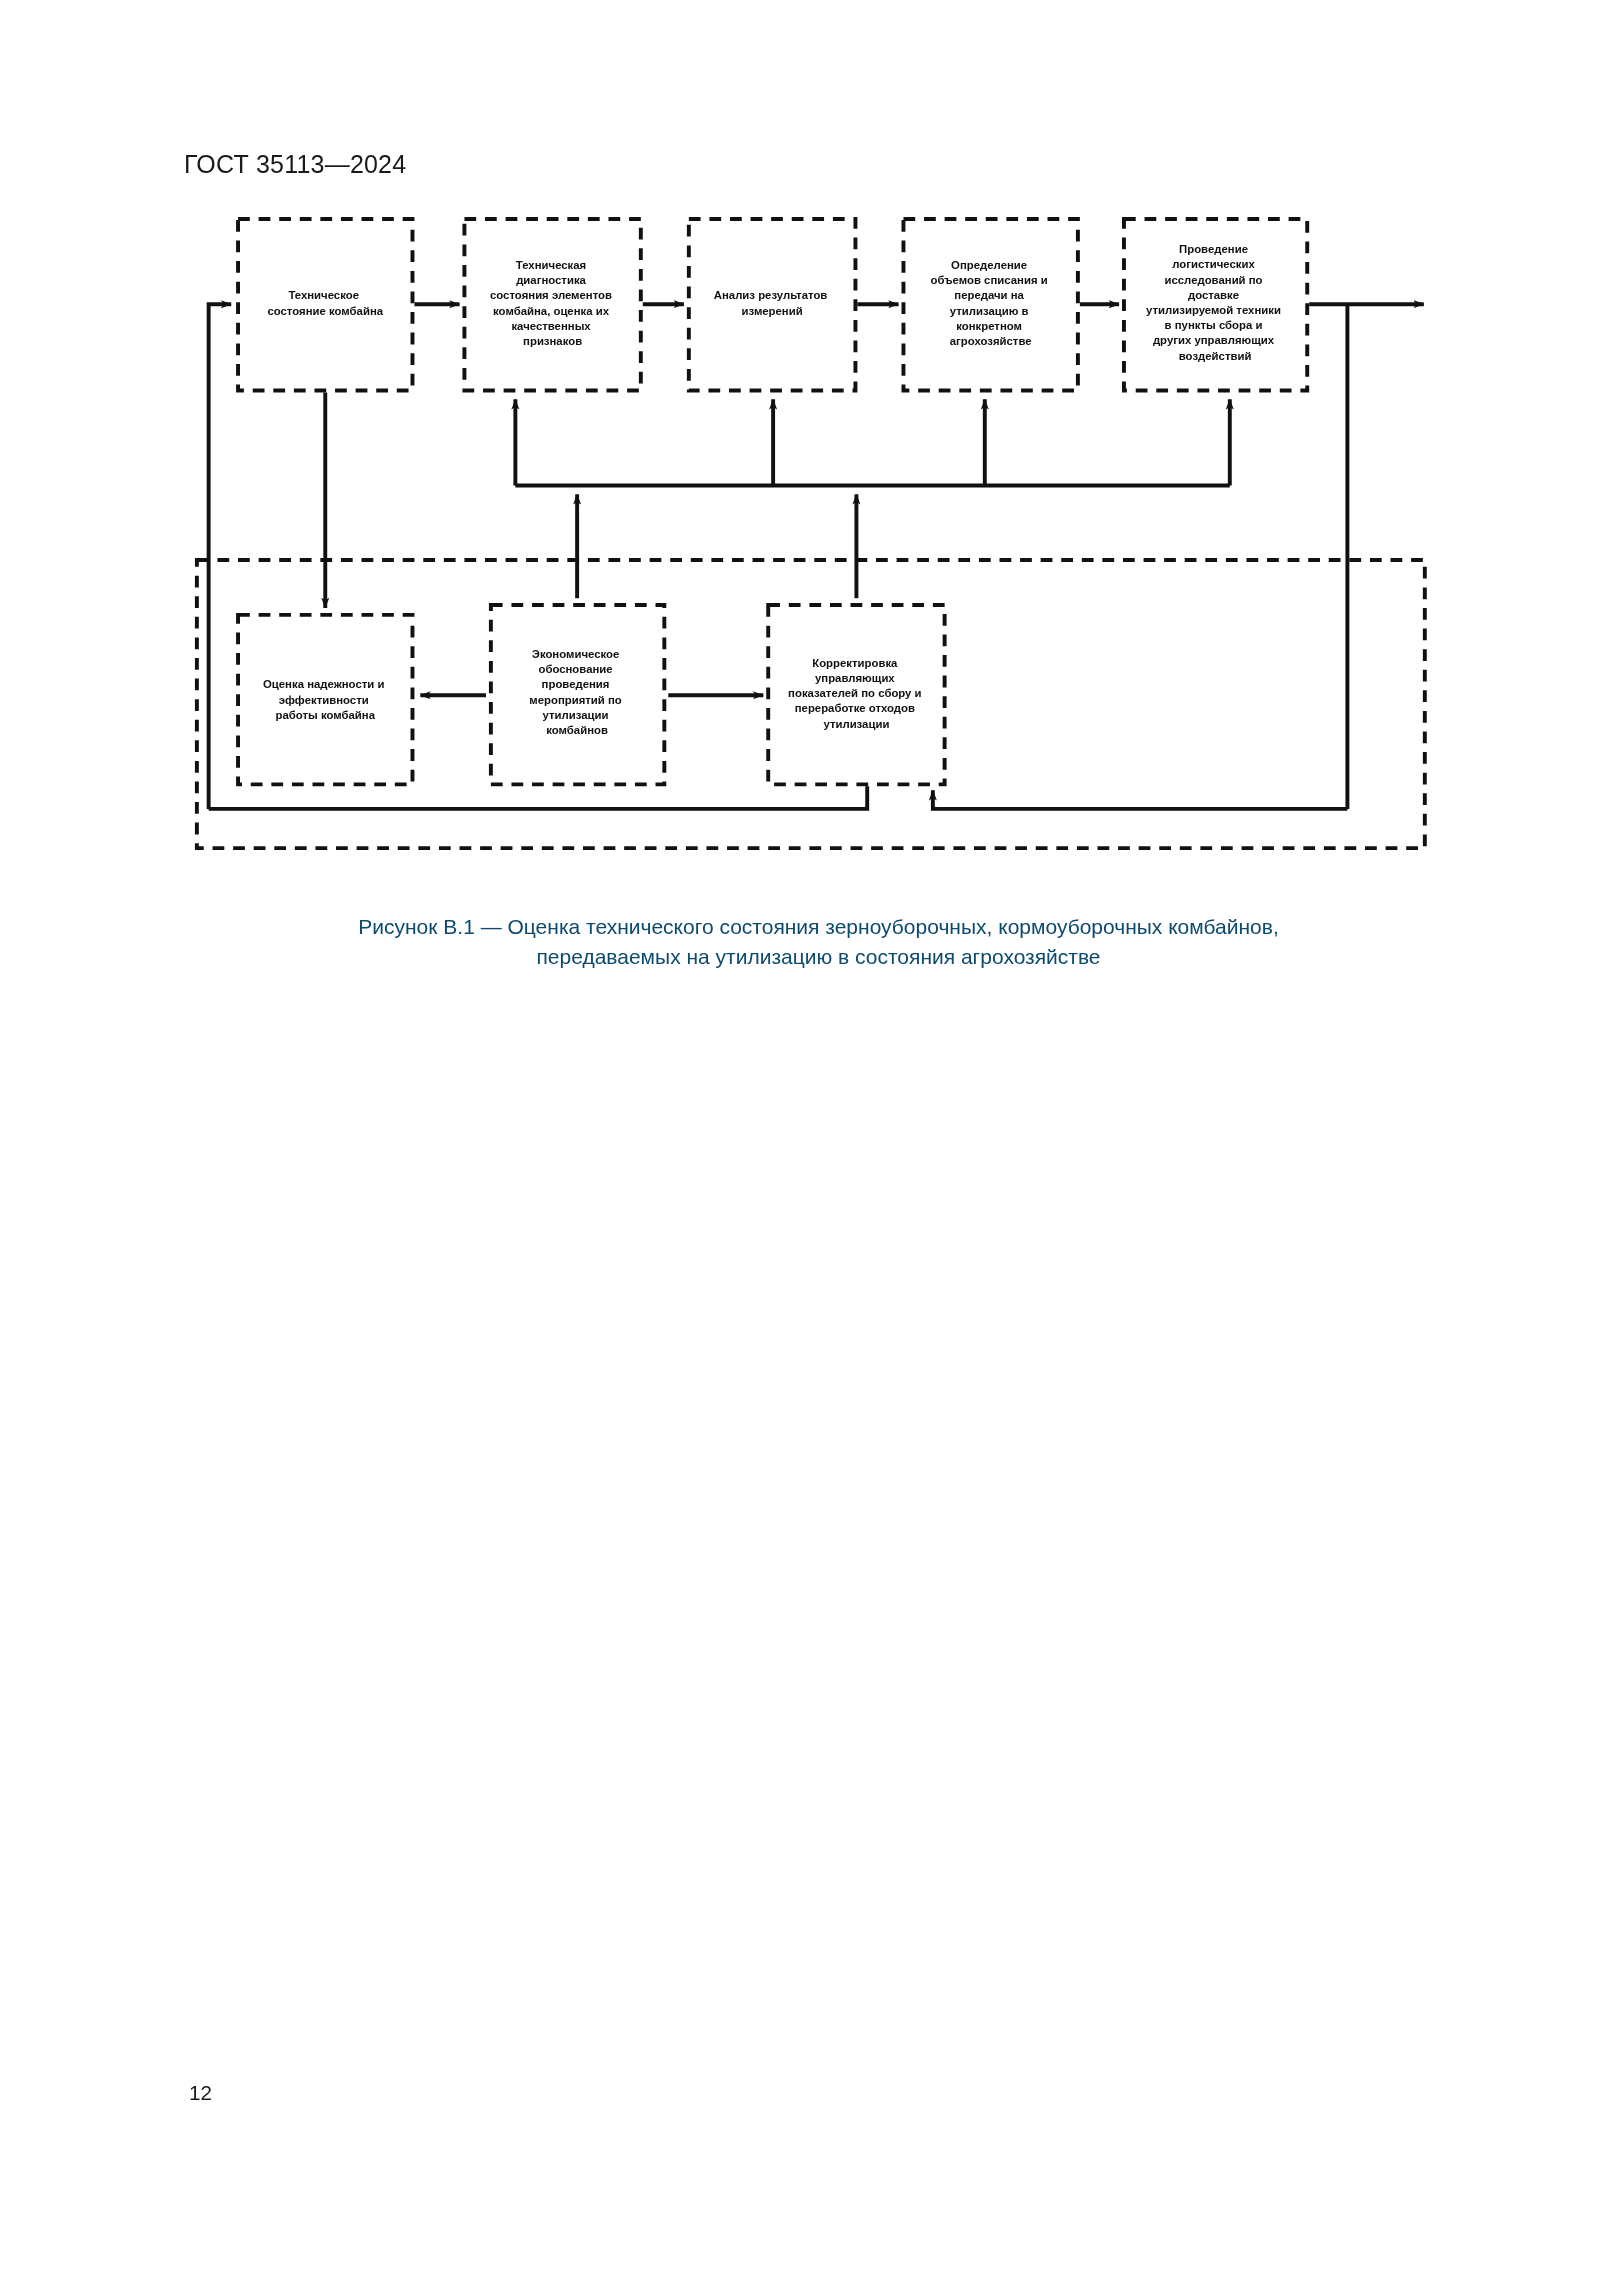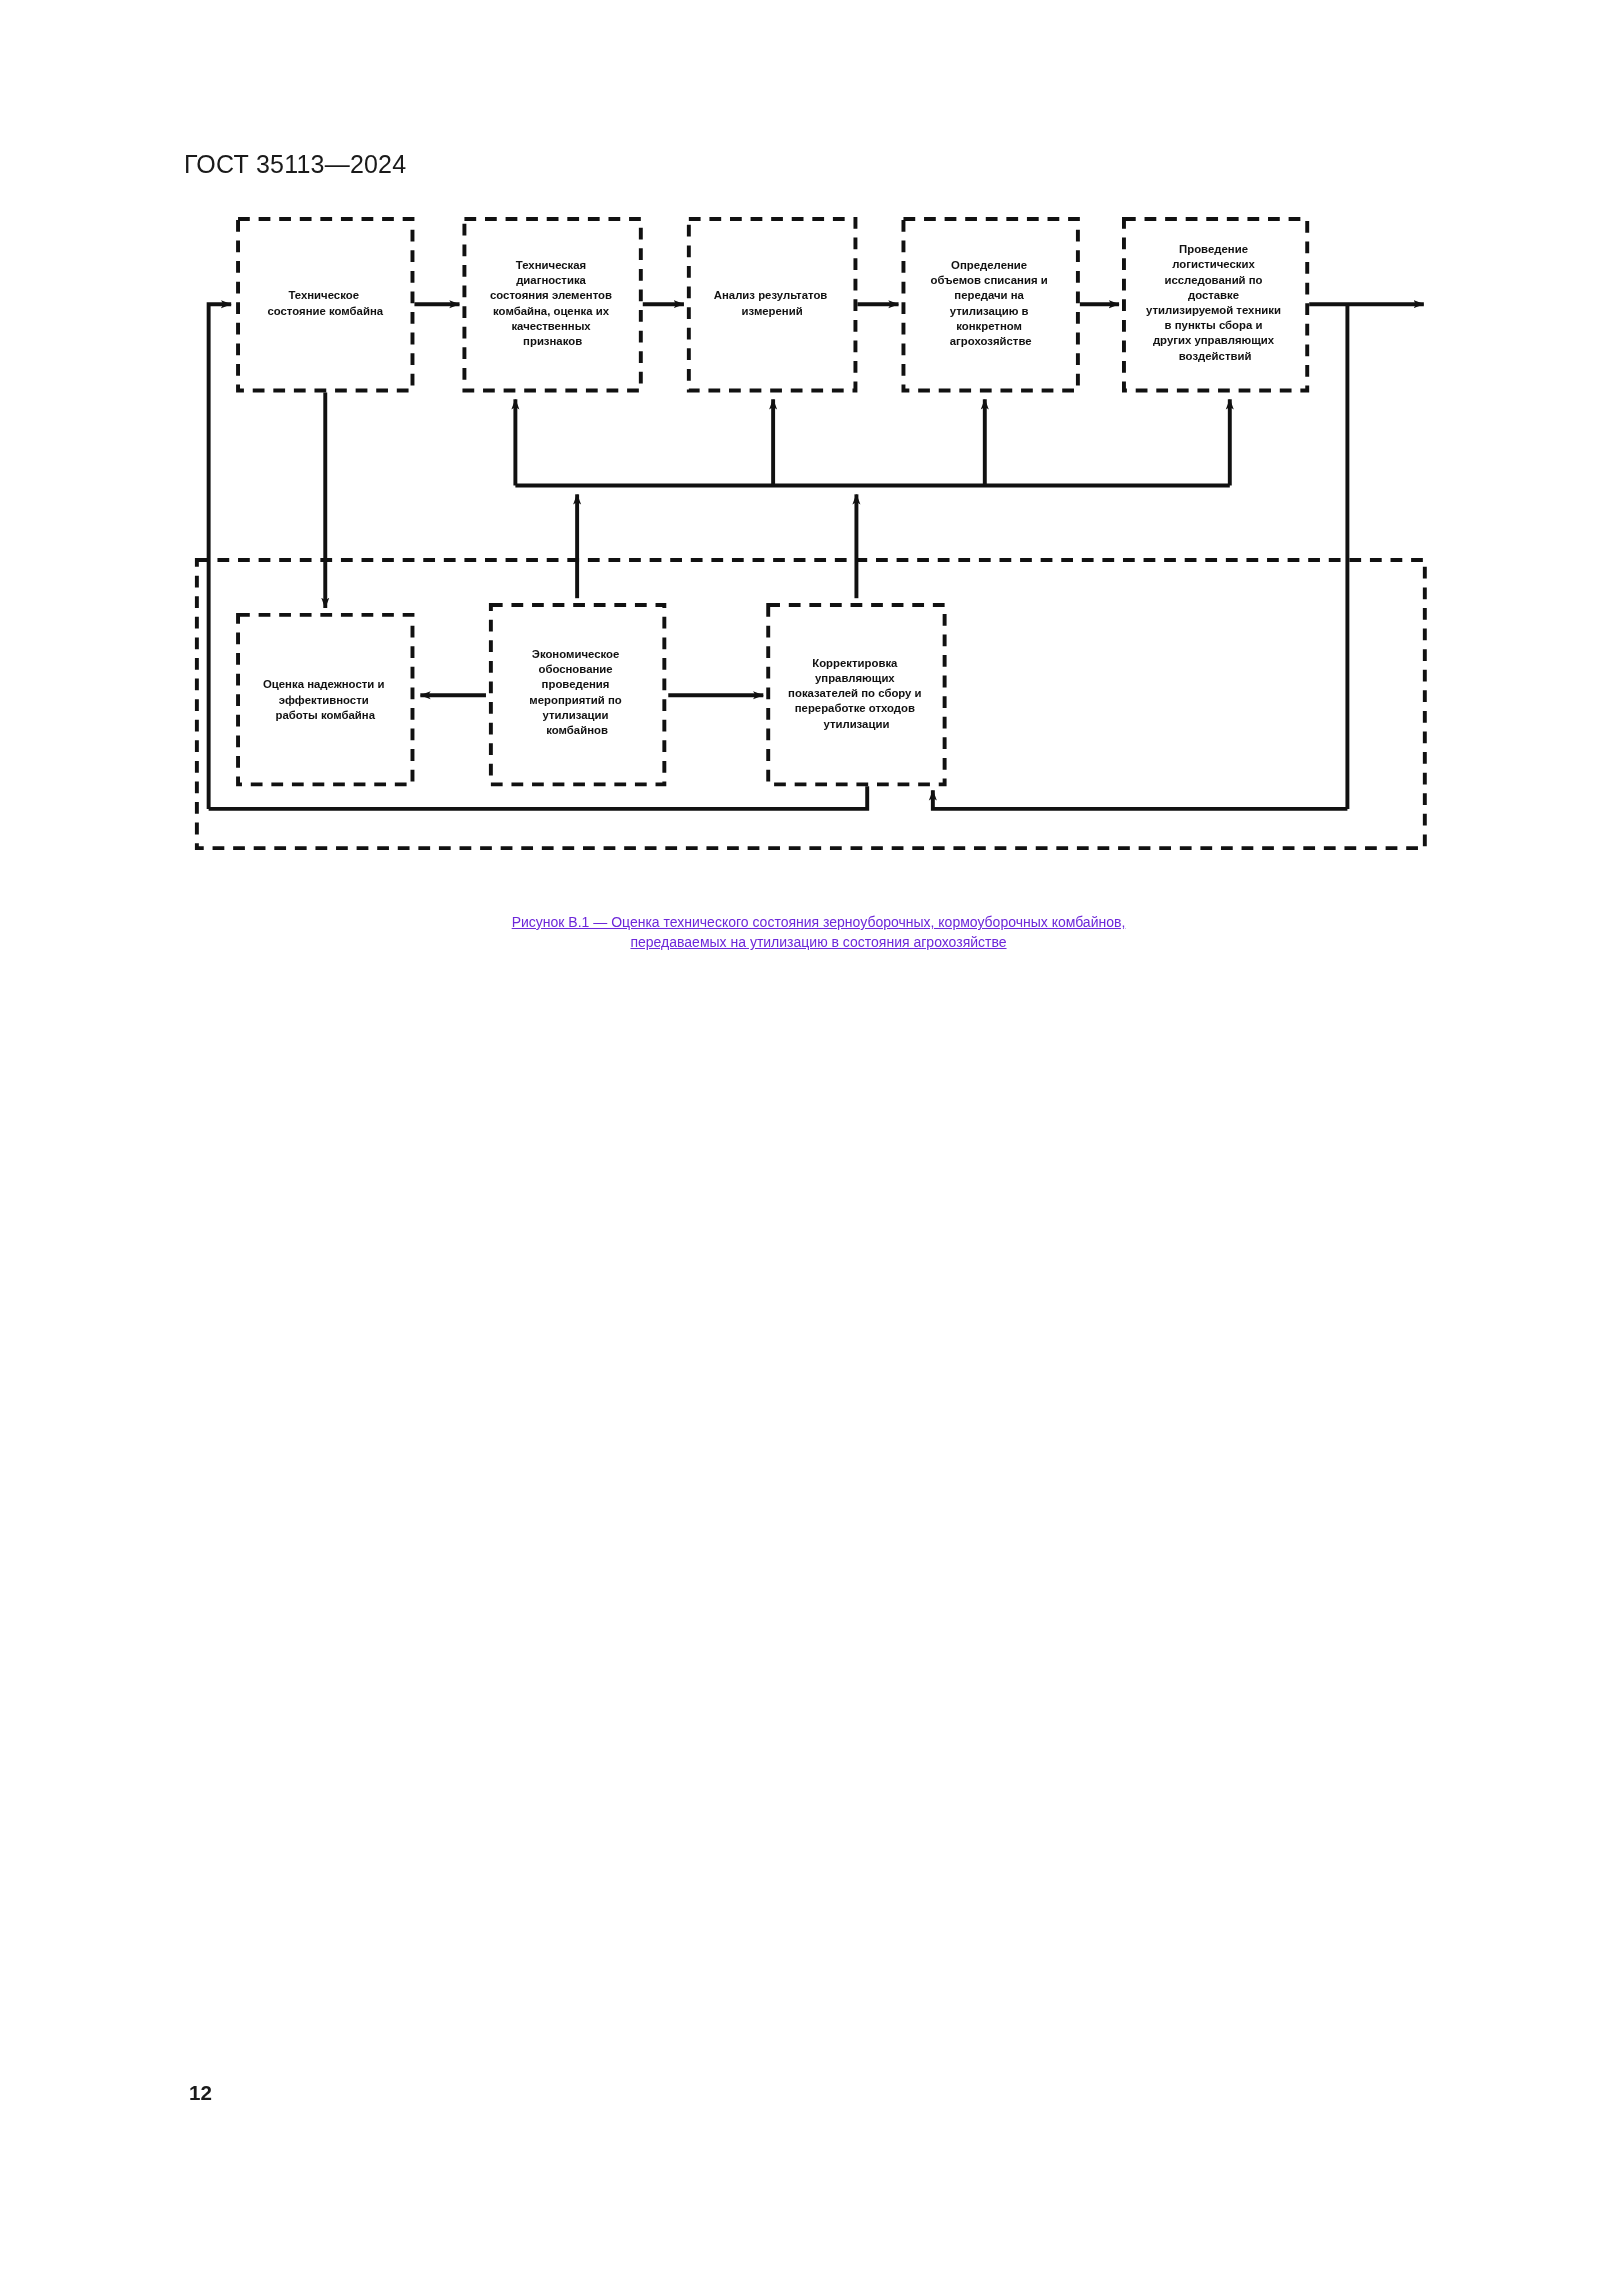--- a/index.html
+++ b/index.html
@@ -50,32 +50,30 @@
     fill: #111111;
     text-anchor: middle;
     dominant-baseline: middle;
   }
   .caption {
     position: absolute;
     left: 191px;
     top: 912px;
     width: 1255px;
     text-align: center;
-    font-size: 14px;
+    font-size: 21px;
     line-height: 1.45;
-    color: #6d28d9;
-    text-decoration: underline;
+    color: #0c4a6e;
   }
   .page-number {
     position: absolute;
     left: 189px;
     top: 2081px;
     font-size: 20.6px;
     color: #1a1a1a;
-    font-weight: bold;
   }
 </style>
 </head>
 <body>
 
 <div class="page">
 
   <div class="std-header">ГОСТ 35113—2024</div>
 
   <div class="figure-wrap">

